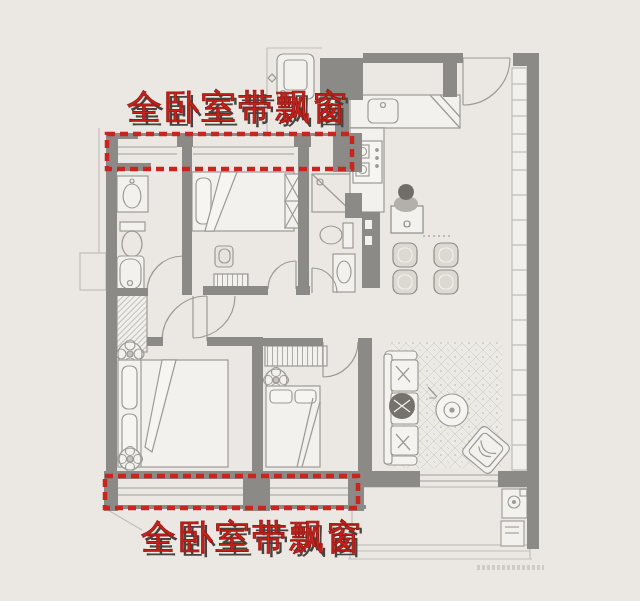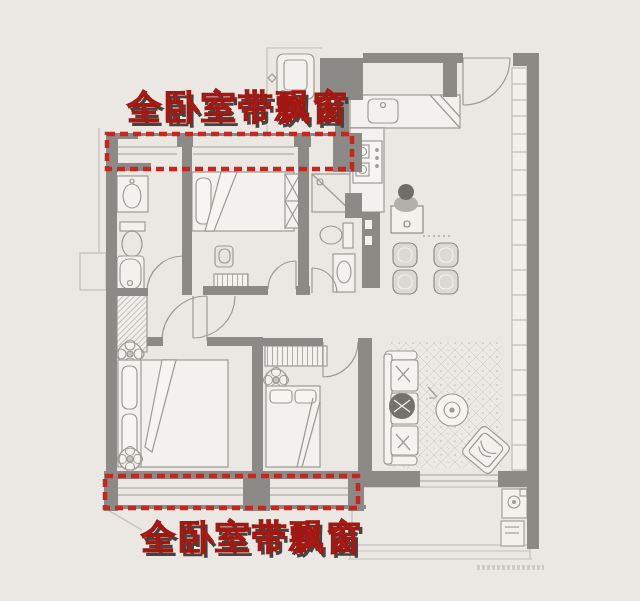--- a/index.html
+++ b/index.html
@@ -7,21 +7,21 @@
   }
   html,body{margin:0;padding:0;background:#ddd;}
   .stage{
     position:relative; width:640px; height:601px; overflow:hidden;
     background:var(--bg);
     font-family:"Liberation Sans", sans-serif;
   }
   .stage svg{position:absolute; left:0; top:0;}
   .fp-label{
     position:absolute;
-    font-weight:bold;
+    font-weight:normal;
     font-size:35px;
     letter-spacing:2px;
     color:var(--red);
     text-shadow:3px 4px 0 var(--shadow);
     white-space:nowrap;
     -webkit-text-stroke:1px #a11813;
   }
   .fp-label.top{left:127px; top:84px;}
   .fp-label.bottom{left:141px; top:514px;}
   .watermark{

